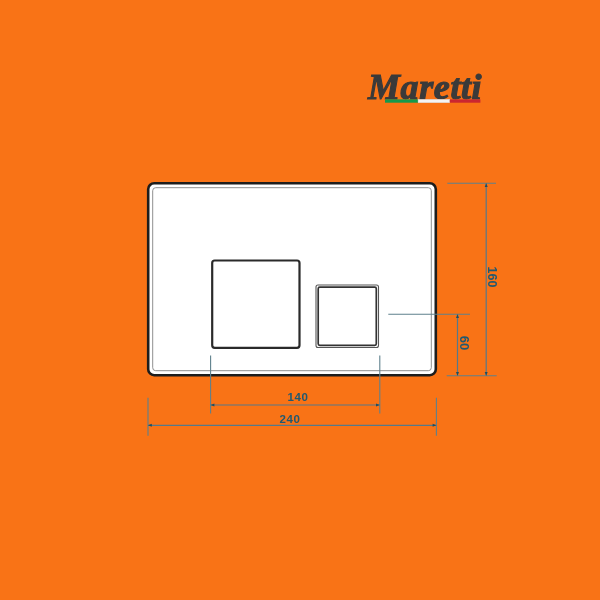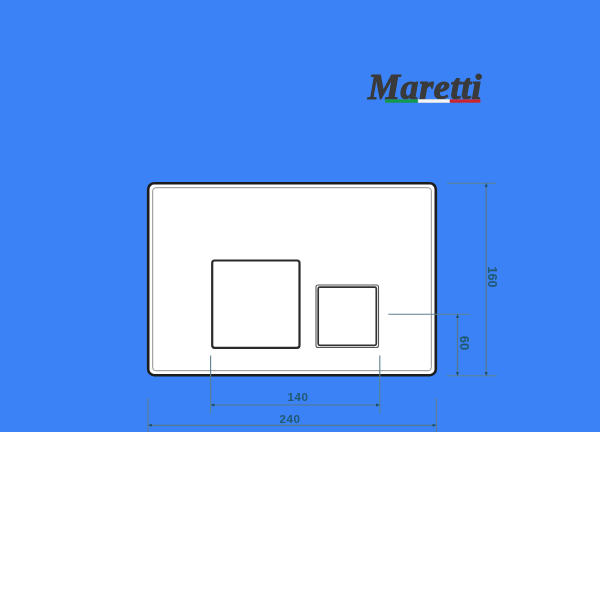--- a/index.html
+++ b/index.html
@@ -1,16 +1,16 @@
 <!DOCTYPE html>
 <html><head>
 <meta charset="utf-8">
 <style>
   html,body{margin:0;padding:0;background:#ffffff;}
-  .stage{position:relative;width:600px;height:432px;background:#3b82f6;overflow:hidden;
+  .stage{position:relative;width:600px;height:600px;background:#f97316;overflow:hidden;
          font-family:"Liberation Sans", sans-serif;}
 </style>
 </head>
 <body>
 <div class="stage">
 <svg width="600" height="600" viewBox="0 0 600 600">
 
   <g>
     <text x="368" y="99" font-family="Liberation Serif" font-size="36" font-weight="bold" font-style="italic" fill="#3a3a3a" stroke="#3a3a3a" stroke-width="1.1" letter-spacing="0.6">Maretti</text>
   </g>

